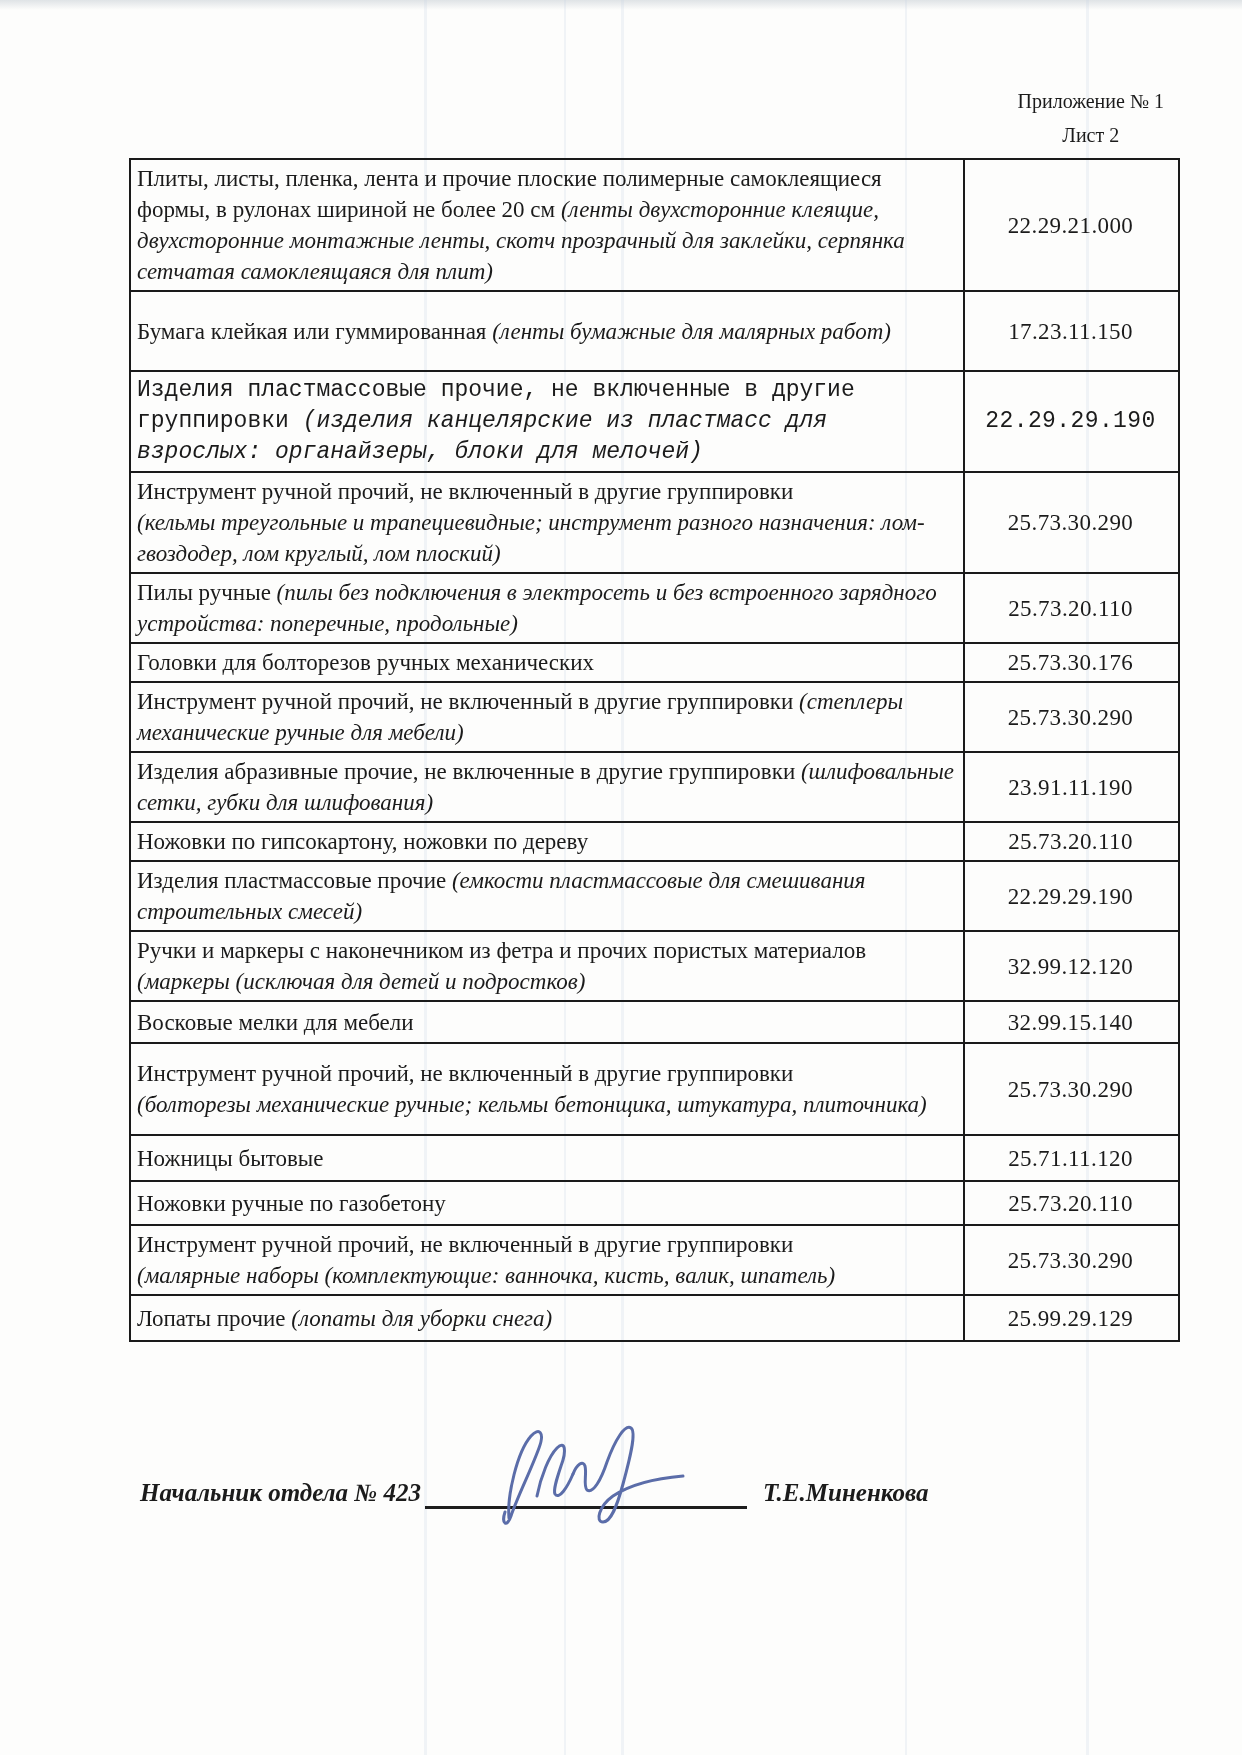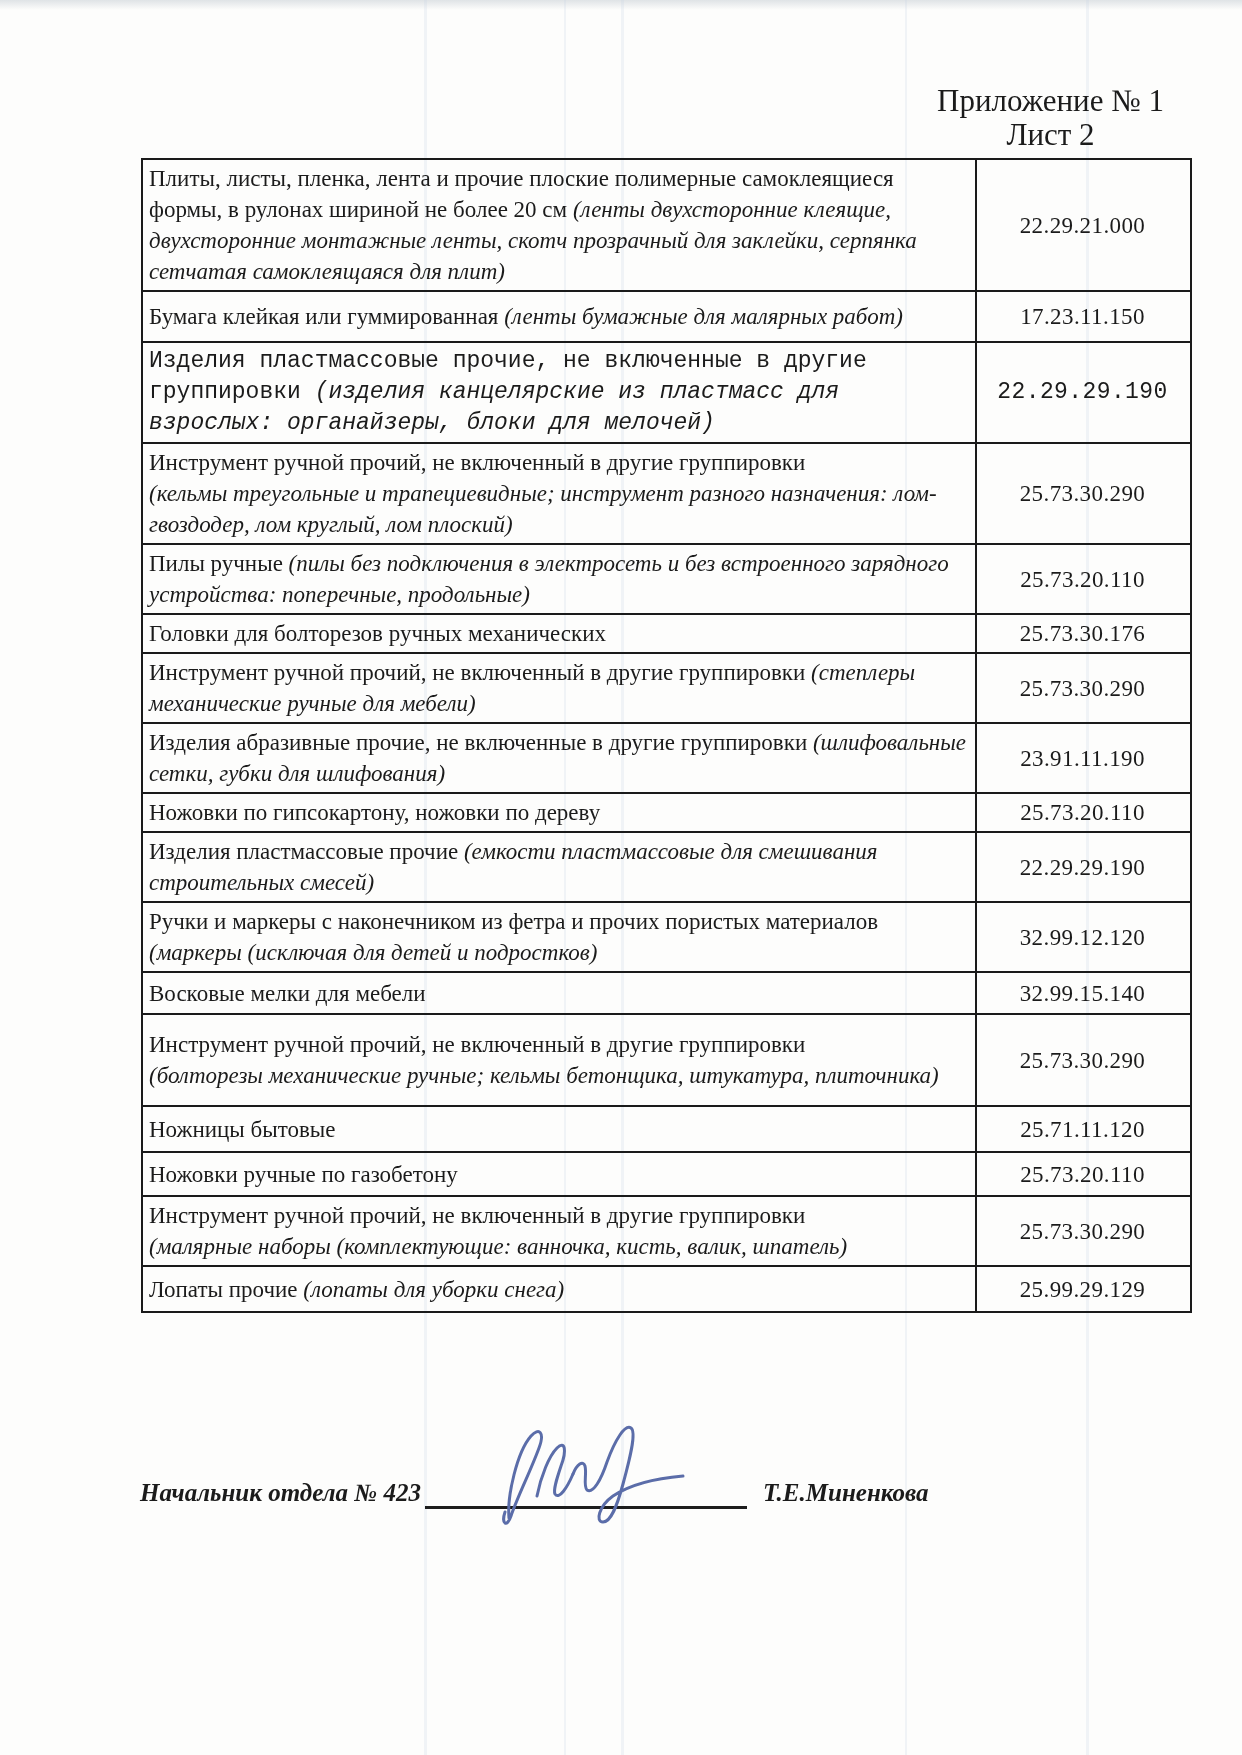--- a/index.html
+++ b/index.html
@@ -19,25 +19,25 @@
   .streak{position:absolute;top:0;height:100%;background:rgba(198,210,228,0.22);}
   .s1{left:424px;width:3px;}
   .s2{left:564px;width:2px;}
   .s3{left:621px;width:3px;}
   .s4{left:905px;width:2px;}
   .s5{left:1086px;width:3px;}
   
   .header-block{
     position:absolute;top:84px;right:78px;
     text-align:center;
-    font-size:31px;line-height:34px;
+    font-size:20px;line-height:34px;
   }
   
   table.doc{
-    position:absolute;top:158px;left:141px;
+    position:absolute;top:158px;left:129px;
     width:1033px;
     border-collapse:collapse;
     table-layout:fixed;
   }
   table.doc td{
     border:2px solid #1a1a1a;
     font-size:23px;line-height:31px;
     padding:3px 8px 3px 6px;
   }
   td.desc{width:818px;vertical-align:middle;}
@@ -77,21 +77,21 @@
     <div>Приложение № 1</div>
     <div>Лист 2</div>
   </div>
 
   <table class="doc">
     <tbody>
       <tr style="height:120px;">
         <td class="desc"><span>Плиты, листы, пленка, лента и прочие плоские полимерные  самоклеящиеся формы, в рулонах шириной не более 20 см </span><span class="it">(ленты двухсторонние клеящие, двухсторонние монтажные ленты, скотч прозрачный для заклейки, серпянка сетчатая самоклеящаяся для плит)</span></td>
         <td class="code">22.29.21.000</td>
       </tr>
-      <tr style="height:51px;">
+      <tr style="height:80px;">
         <td class="desc"><span>Бумага клейкая или гуммированная </span><span class="it">(ленты бумажные для малярных работ)</span></td>
         <td class="code">17.23.11.150</td>
       </tr>
       <tr style="height:78px;font-family:Liberation Mono, monospace;">
         <td class="desc"><span>Изделия пластмассовые прочие, не включенные в другие группировки </span><span class="it">(изделия канцелярские из пластмасс для взрослых: органайзеры, блоки для мелочей)</span></td>
         <td class="code">22.29.29.190</td>
       </tr>
       <tr style="height:92px;">
         <td class="desc"><span>Инструмент ручной прочий, не включенный в другие группировки</span><span class="it block">(кельмы треугольные и трапециевидные; инструмент разного назначения: лом-гвоздодер, лом круглый, лом плоский)</span></td>
         <td class="code">25.73.30.290</td>

